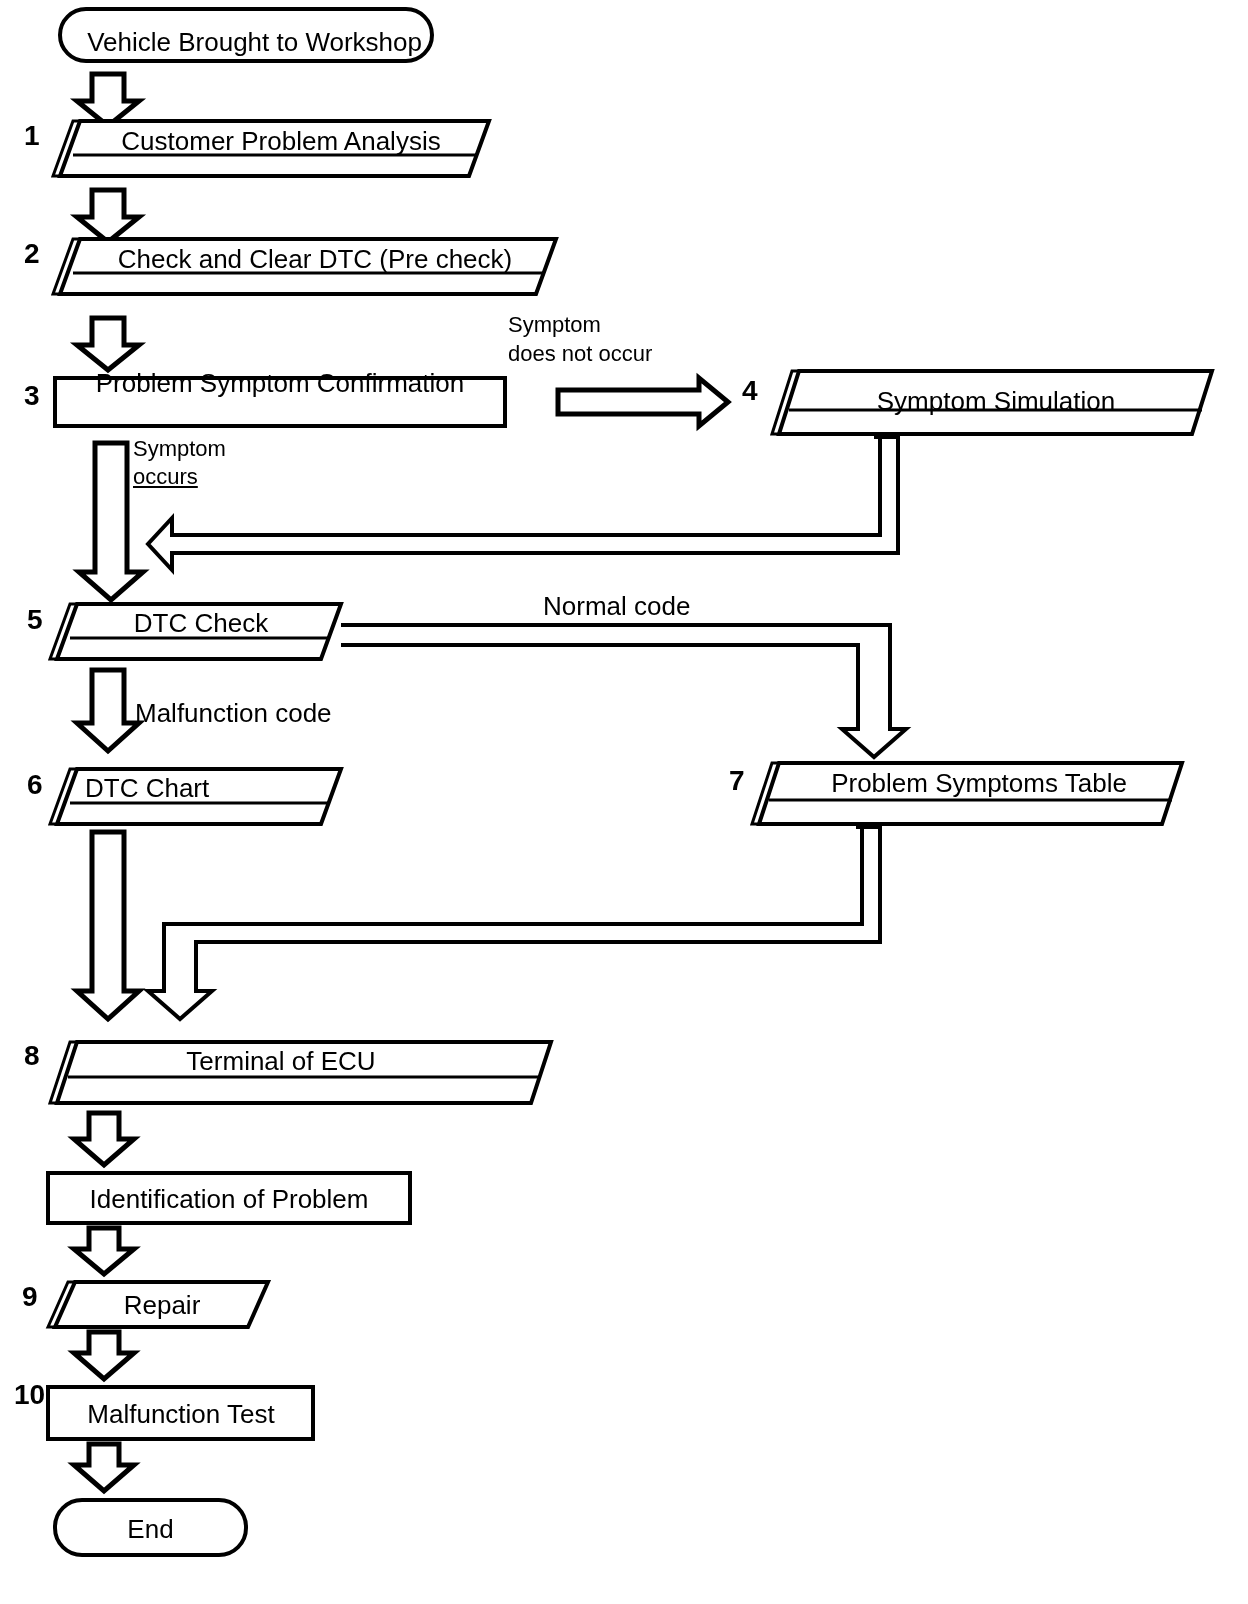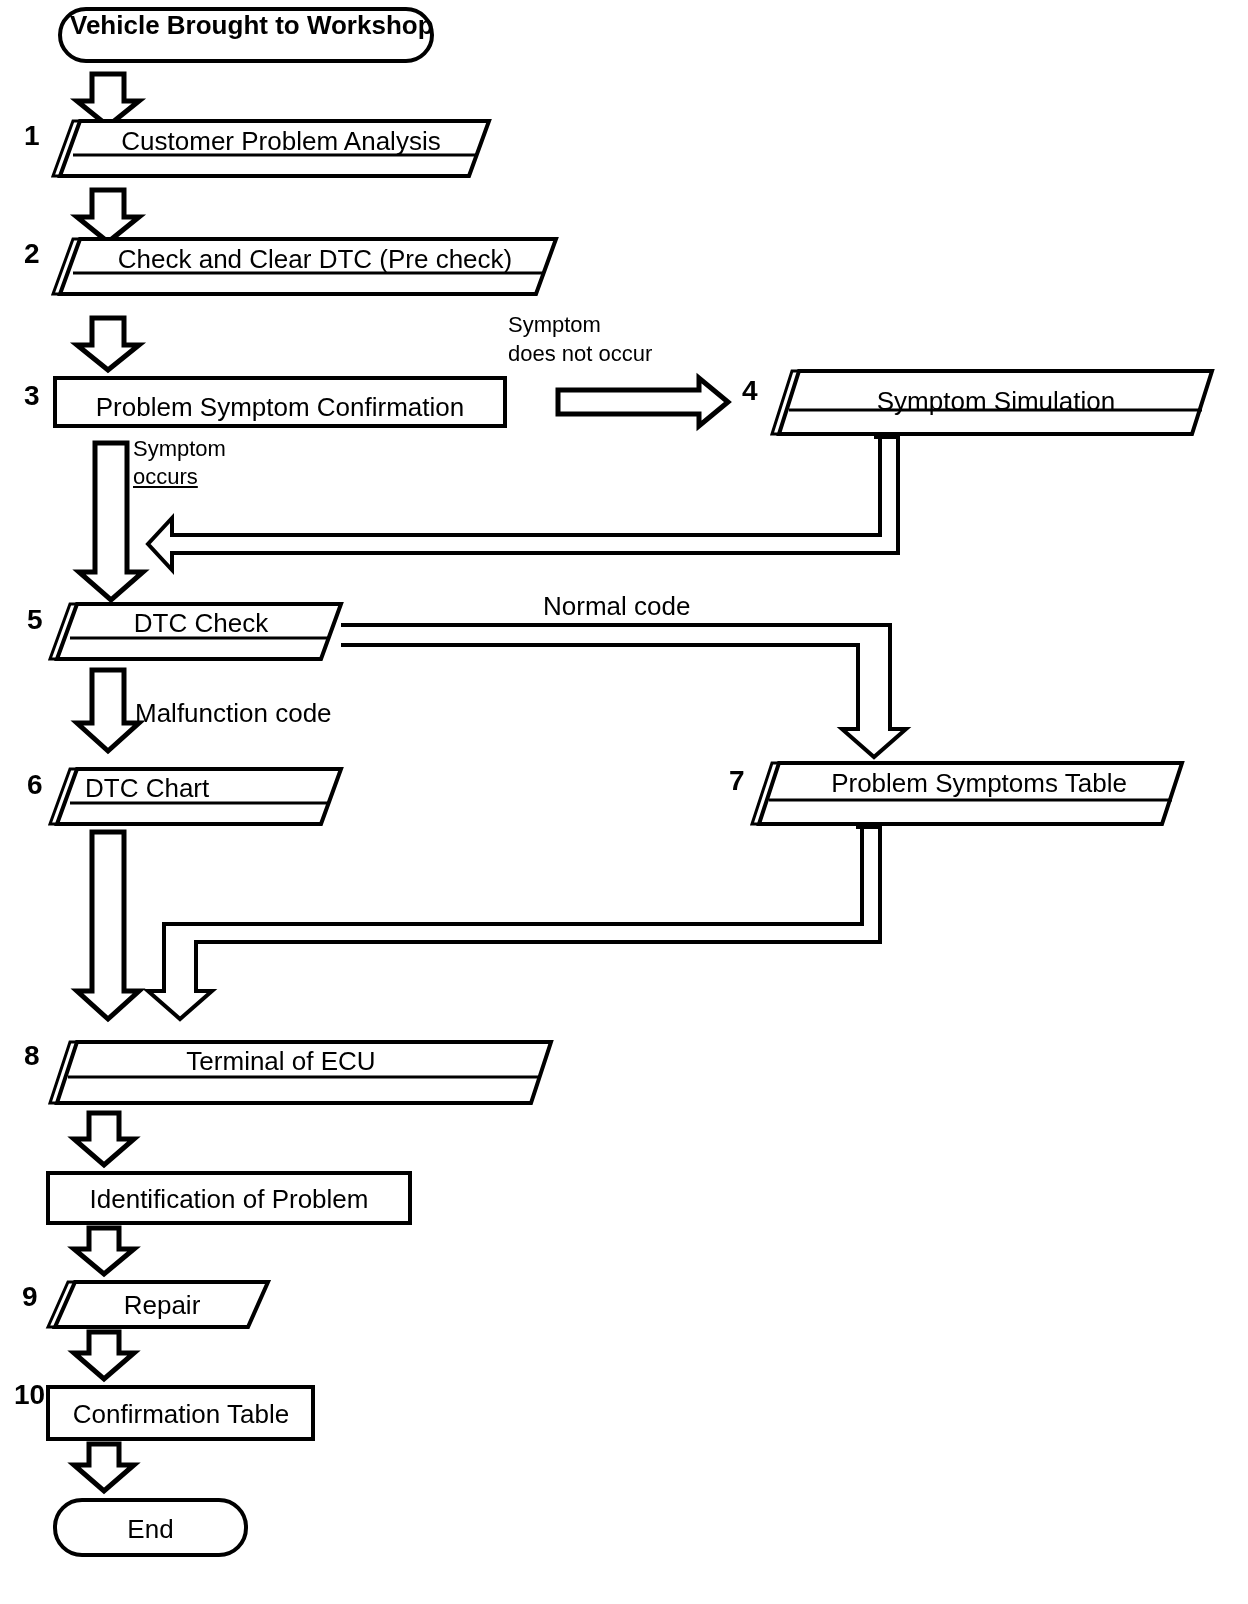--- a/index.html
+++ b/index.html
@@ -88,30 +88,30 @@
     <polygon class="arrow" points="89,1332 119,1332 119,1353 134,1353 104,1379 74,1353 89,1353"></polygon>
 
     <rect class="shape" x="48" y="1387" width="265" height="52"></rect>
 
     <polygon class="arrow" points="89,1444 119,1444 119,1465 134,1465 104,1491 74,1465 89,1465"></polygon>
 
     <rect class="shape" x="55" y="1500" width="191" height="55" rx="27" ry="27"></rect>
 
   </svg>
 
-  <div class="lbl big" style="left:70px;  top:10px;  width:352px; text-align:right;font-weight:bold;">Vehicle Brought to Workshop</div>
+  <div class="lbl big" style="left:70px;  top:27px;  width:352px; text-align:right;">Vehicle Brought to Workshop</div>
 
   <div class="num" style="left:24px; top:120px;">1</div>
   <div class="lbl big" style="left:95px; top:126px; width:372px; text-align:center;">Customer Problem Analysis</div>
 
   <div class="num" style="left:24px; top:238px;">2</div>
   <div class="lbl big" style="left:95px; top:244px; width:440px; text-align:center;">Check and Clear DTC (Pre check)</div>
 
   <div class="num" style="left:24px; top:380px;">3</div>
-  <div class="lbl big" style="left:60px; top:392px; width:440px; text-align:center;">Problem Symptom Confirmation</div>
+  <div class="lbl big" style="left:60px; top:368px; width:440px; text-align:center;">Problem Symptom Confirmation</div>
 
   <div class="lbl" style="left:508px; top:312px;">Symptom</div>
   <div class="lbl" style="left:508px; top:341px;">does not occur</div>
 
   <div class="num" style="left:742px; top:375px;">4</div>
   <div class="lbl big" style="left:800px; top:378px; width:392px; text-align:center;margin-top:8px;">Symptom Simulation</div>
 
   <div class="lbl" style="left:133px; top:436px;">Symptom</div>
   <div class="lbl" style="left:133px; top:464px;text-decoration:underline;">occurs</div>
 
@@ -130,17 +130,17 @@
 
   <div class="num" style="left:24px; top:1040px;">8</div>
   <div class="lbl big" style="left:128px; top:1046px; width:306px; text-align:center;">Terminal of ECU</div>
 
   <div class="lbl big" style="left:56px; top:1184px; width:346px; text-align:center;">Identification of Problem</div>
 
   <div class="num" style="left:22px; top:1281px;">9</div>
   <div class="lbl big" style="left:76px; top:1290px; width:172px; text-align:center;">Repair</div>
 
   <div class="num" style="left:14px; top:1379px;">10</div>
-  <div class="lbl big" style="left:56px; top:1399px; width:250px; text-align:center;">Confirmation Table</div>
+  <div class="lbl big" style="left:56px; top:1399px; width:250px; text-align:center;">Malfunction Test</div>
 
   <div class="lbl big" style="left:60px; top:1514px; width:181px; text-align:center;">End</div>
 
 </div>
 
 </body></html>

